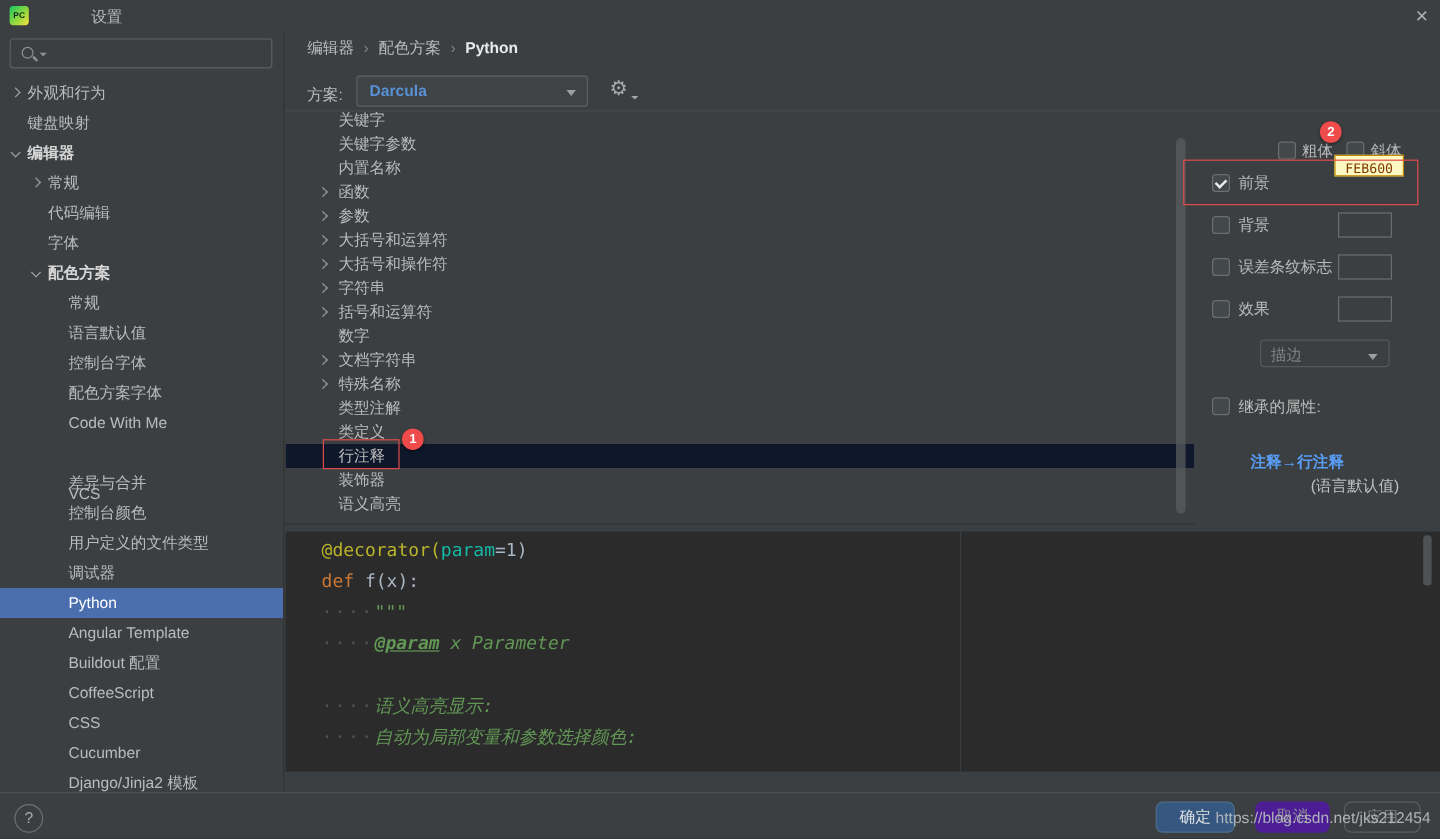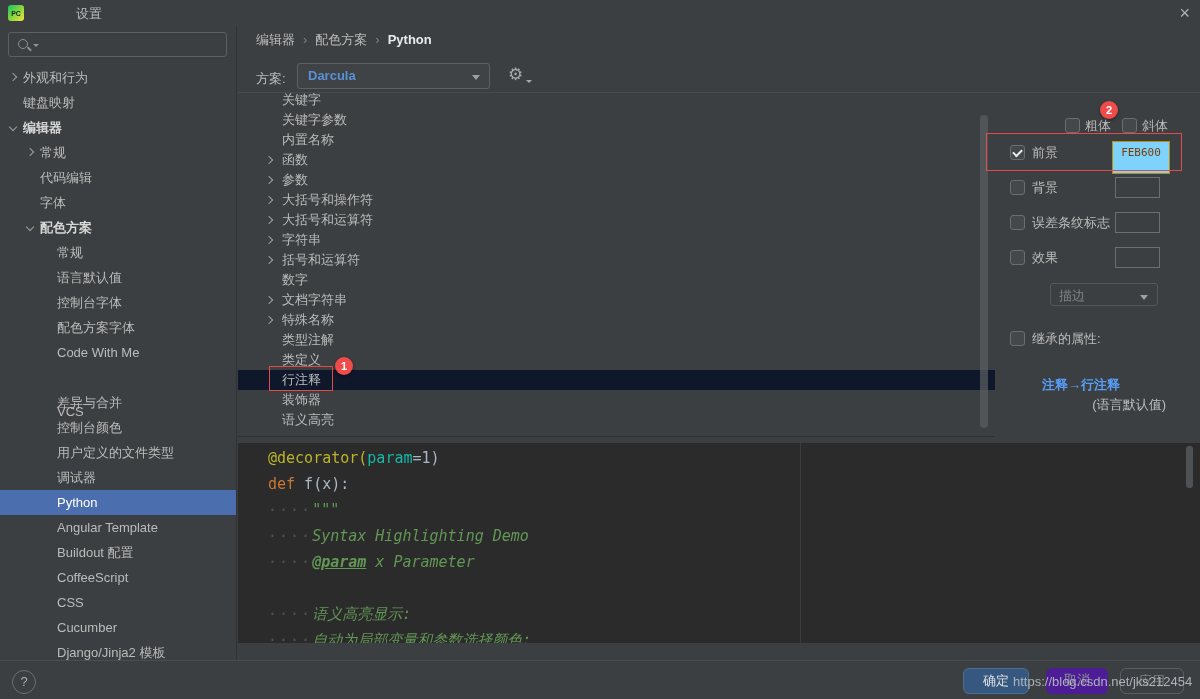--- a/index.html
+++ b/index.html
@@ -208,22 +208,22 @@
   <div class="gear-caret"></div>
   <div class="hline"></div>
 
   <div class="tree">
     <div class="tree-inner" id="tree-items">
         <div class="tree-row"><span>关键字</span></div>
         <div class="tree-row"><span>关键字参数</span></div>
         <div class="tree-row"><span>内置名称</span></div>
         <div class="tree-row"><span class="chev r"></span><span>函数</span></div>
         <div class="tree-row"><span class="chev r"></span><span>参数</span></div>
+        <div class="tree-row"><span class="chev r"></span><span>大括号和运算符</span></div>
         <div class="tree-row"><span class="chev r"></span><span>大括号和操作符</span></div>
-        <div class="tree-row"><span class="chev r"></span><span>大括号和运算符</span></div>
         <div class="tree-row"><span class="chev r"></span><span>字符串</span></div>
         <div class="tree-row"><span class="chev r"></span><span>括号和运算符</span></div>
         <div class="tree-row"><span>数字</span></div>
         <div class="tree-row"><span class="chev r"></span><span>文档字符串</span></div>
         <div class="tree-row"><span class="chev r"></span><span>特殊名称</span></div>
         <div class="tree-row"><span>类型注解</span></div>
         <div class="tree-row"><span>类定义</span></div>
         <div class="tree-row sel"><span>行注释</span></div>
         <div class="tree-row"><span>装饰器</span></div>
         <div class="tree-row"><span>语义高亮</span></div>
@@ -232,21 +232,21 @@
   </div>
 
   <div class="opts">
     <span class="cb" style="left:69px;top:25px;"></span>
     <span class="opt-lbl" style="left:89px;top:24px;">粗体</span>
     <span class="cb" style="left:126px;top:25px;"></span>
     <span class="opt-lbl" style="left:146px;top:24px;">斜体</span>
     <div id="attr-rows">
         <span class="cb on" style="left: 14px; top: 52px;"></span>
         <span class="opt-lbl" style="left: 36px; top: 51px;">前景</span>
-        <span class="swatch filled" style="left: 116px; top: 48px; width: 58px; height: 33px; background: #7dd3fc; color: rgb(126, 58, 0);">FEB600</span>
+        <span class="swatch filled" style="left: 116px; top: 36px; width: 58px; height: 18px; background: #fef9c3; color: rgb(126, 58, 0);">FEB600</span>
         <span class="cb" style="left: 14px; top: 87px;"></span>
         <span class="opt-lbl" style="left: 36px; top: 86px;">背景</span>
         <span class="swatch" style="left: 119px; top: 84px; width: 45px; height: 21px;"></span>
         <span class="cb" style="left: 14px; top: 122px;"></span>
         <span class="opt-lbl" style="left: 36px; top: 121px;">误差条纹标志</span>
         <span class="swatch" style="left: 119px; top: 119px; width: 45px; height: 21px;"></span>
         <span class="cb" style="left: 14px; top: 157px;"></span>
         <span class="opt-lbl" style="left: 36px; top: 156px;">效果</span>
         <span class="swatch" style="left: 119px; top: 154px; width: 45px; height: 21px;"></span>
       </div>
@@ -264,21 +264,20 @@
   <div class="ann-badge" style="left:335px;top:357px;">1</div>
   <div class="ann-rect" style="left:986px;top:133px;width:194px;height:36px;"></div>
   <div class="ann-badge" style="left:1100px;top:101px;">2</div>
 
   <div class="editor">
     <div class="ruler"></div>
     <div class="code" id="code-lines">
         <div class="code-line"><span class="dec">@decorator(</span><span class="arg">param</span><span class="pl">=1)</span></div>
         <div class="code-line"><span class="k">def</span><span class="pl"> f(x):</span></div>
         <div class="code-line"><span class="ws">····</span><span class="doc">"""</span></div>
-        <div class="code-line"><span class="ws">····</span><span class="doc">Syntax Highlighting Demo</span></div>
         <div class="code-line"><span class="ws">····</span><span class="tag">@param</span><span class="doc"> x Parameter</span></div>
         <div class="code-line"></div>
         <div class="code-line"><span class="ws">····</span><span class="doc">语义高亮显示:</span></div>
         <div class="code-line"><span class="ws">····</span><span class="doc">自动为局部变量和参数选择颜色:</span></div>
       </div>
     <div class="ed-sb"></div>
   </div>
 
   <div class="bottombar">
     <div class="btn ok">确定</div>

